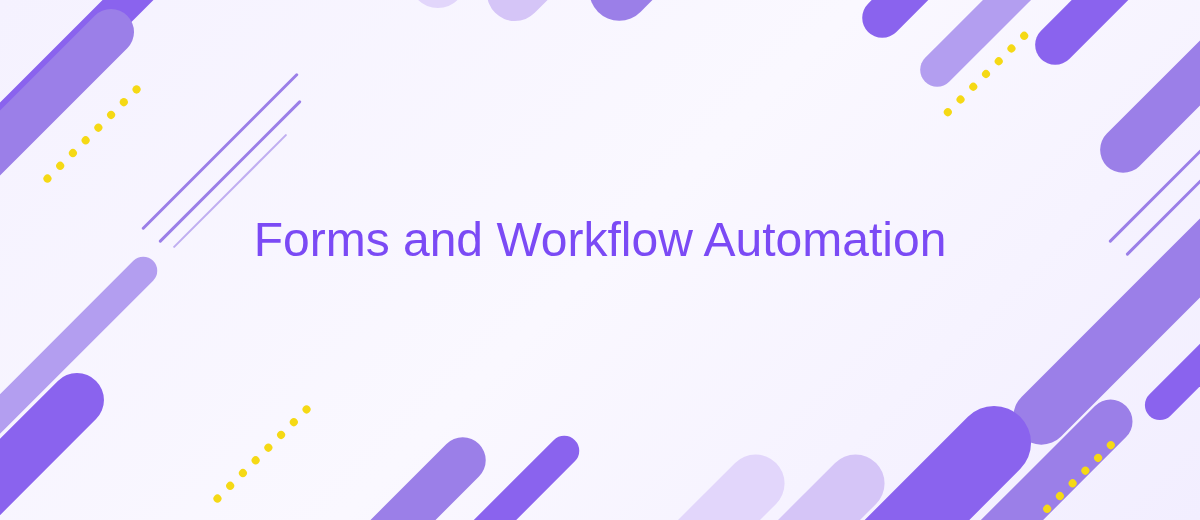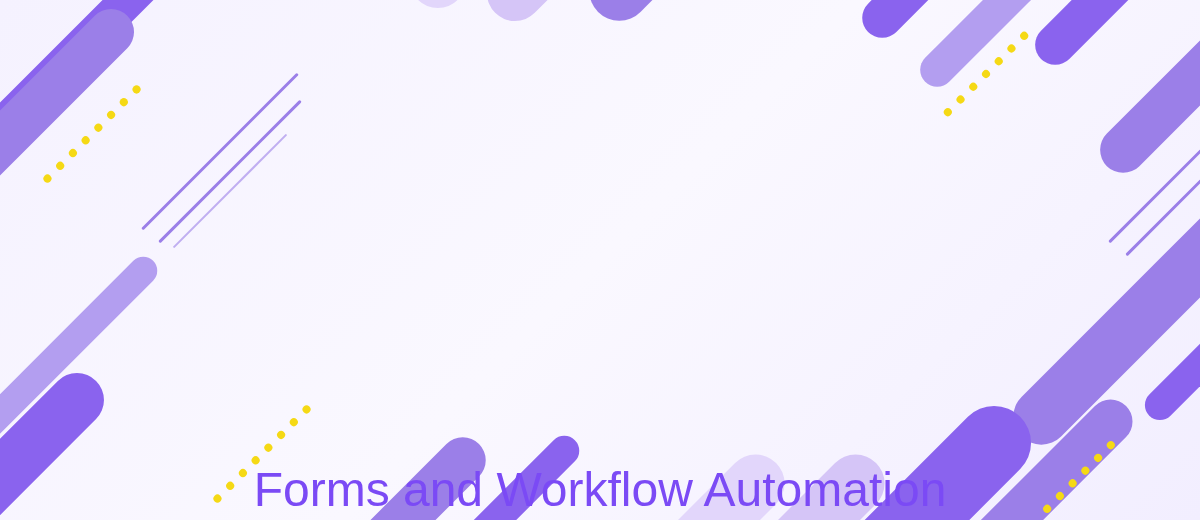--- a/index.html
+++ b/index.html
@@ -22,21 +22,21 @@
     }
     .shape {
       position: absolute;
       transform: rotate(-45deg);
       border-radius: 999px;
     }
     .title-wrap {
       position: absolute;
       inset: 0;
       display: flex;
-      align-items: flex-end;
+      align-items: center;
       justify-content: center;
       pointer-events: none;
     }
     .title {
       font-size: 48px;
       font-weight: 400;
       color: #7b4af5;
       text-align: center;
       line-height: 1.25;
       max-width: 700px;

